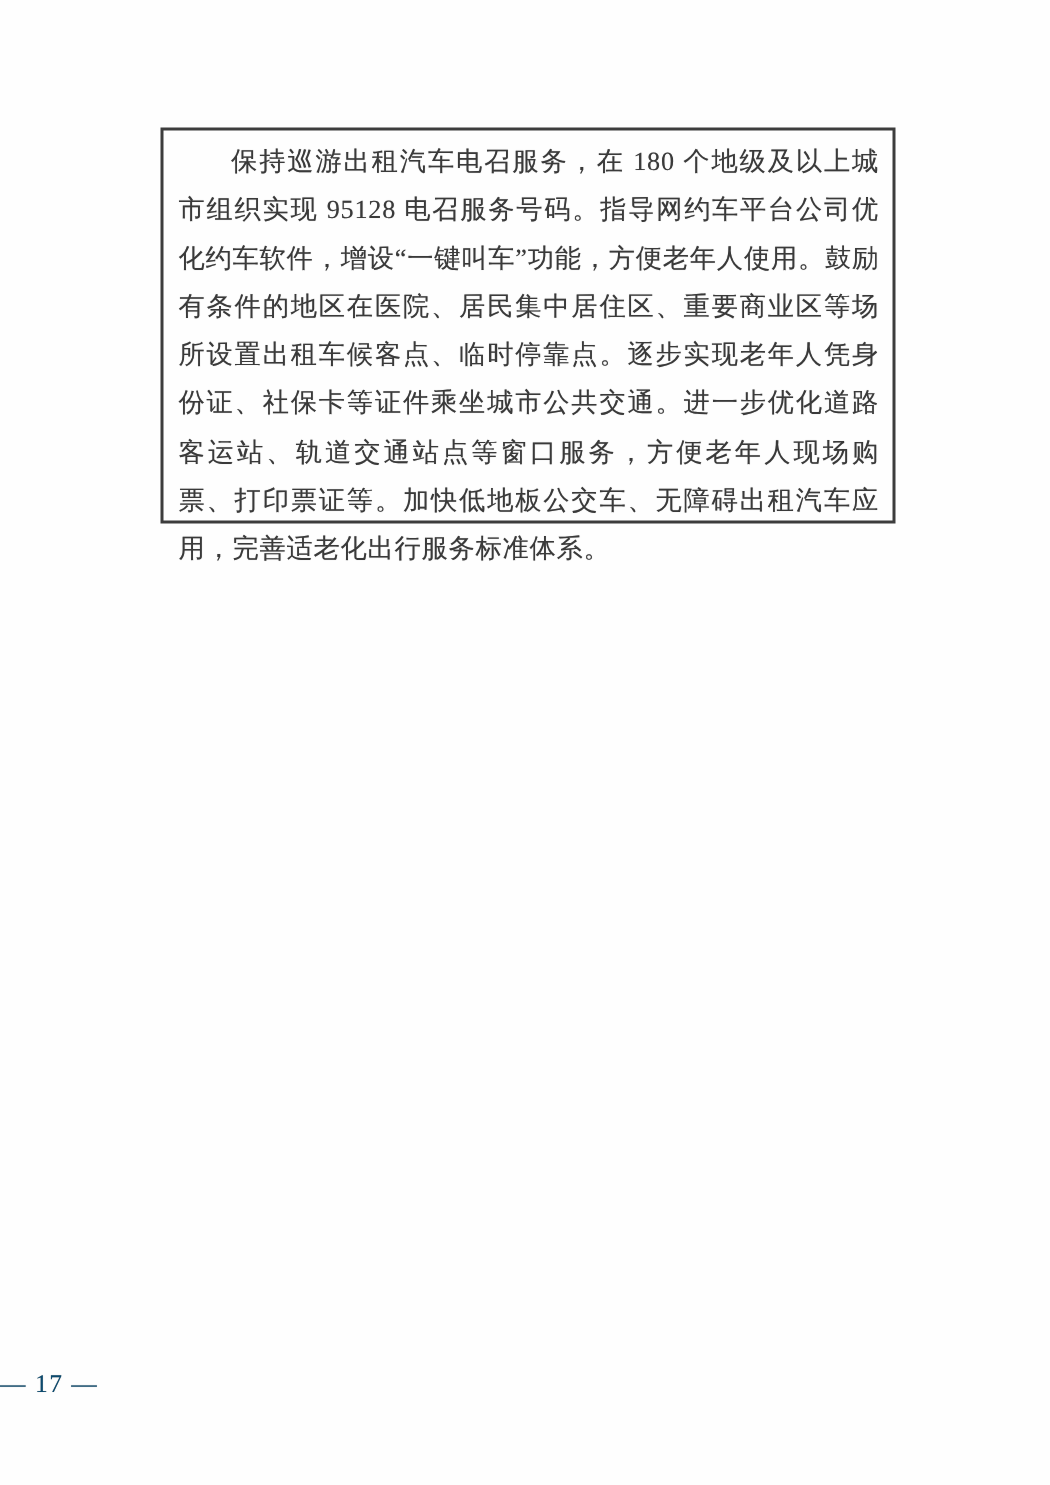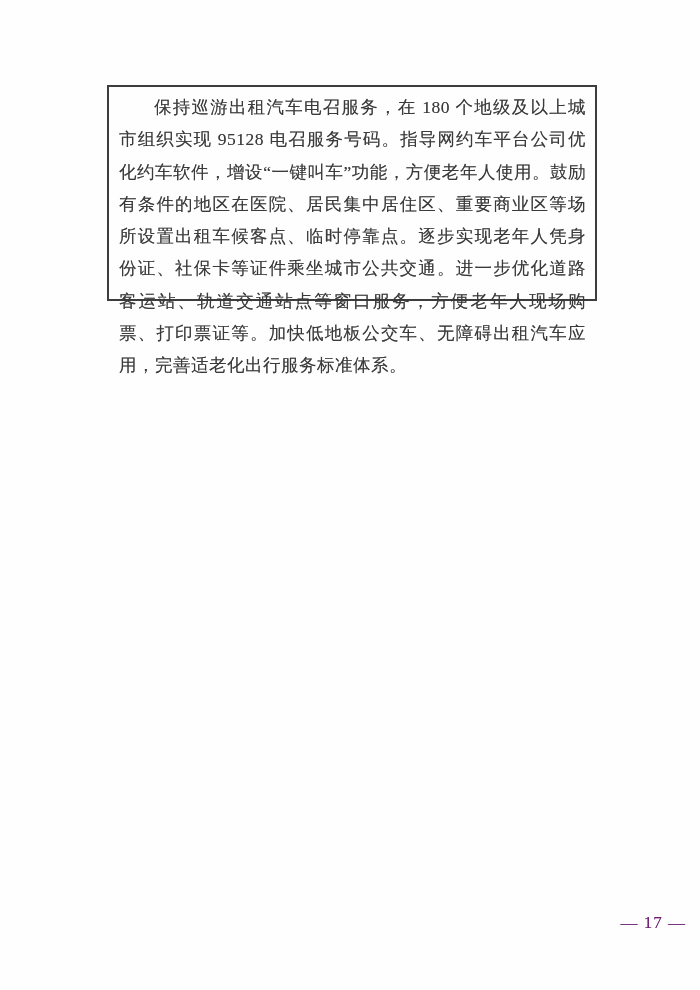--- a/index.html
+++ b/index.html
@@ -14,21 +14,21 @@
     background: #fefefe;
     font-family: "Liberation Serif", "DejaVu Serif", serif;
     color: #343434;
     overflow: hidden;
   }
   .notice-box {
     position: absolute;
     left: 107px;
     top: 85px;
     width: 490px;
-    height: 216px;
+    height: 264px;
     box-sizing: border-box;
     border: 2px solid #3d3d3d;
     padding: 4px 9px 0 10px;
     background: #fefefe;
   }
   .notice-box p {
     margin: 0;
     font-size: 17.5px;
     line-height: 32.3px;
     text-align: justify;
@@ -56,24 +56,24 @@
   .body-text p b {
     font-weight: bold;
     color: #161616;
     text-shadow: 0 0 0.6px rgba(0,0,0,0.6);
   }
   .page-number {
     position: absolute;
     left: 0;
     top: 913px;
     width: 686px;
-    text-align: right;
+    text-align: left;
     font-size: 17px;
     letter-spacing: 1px;
-    color: #701a75;
+    color: #0c4a6e;
     text-shadow: 0 0 0.5px rgba(40,40,40,0.45);
   }
 </style>
 </head>
 <body>
 
 <div class="page">
 
   <div class="notice-box">
     <p>保持巡游出租汽车电召服务，在 180 个地级及以上城市组织实现 95128 电召服务号码。指导网约车平台公司优化约车软件，增设“一键叫车”功能，方便老年人使用。鼓励有条件的地区在医院、居民集中居住区、重要商业区等场所设置出租车候客点、临时停靠点。逐步实现老年人凭身份证、社保卡等证件乘坐城市公共交通。进一步优化道路客运站、轨道交通站点等窗口服务，方便老年人现场购票、打印票证等。加快低地板公交车、无障碍出租汽车应用，完善适老化出行服务标准体系。</p>

